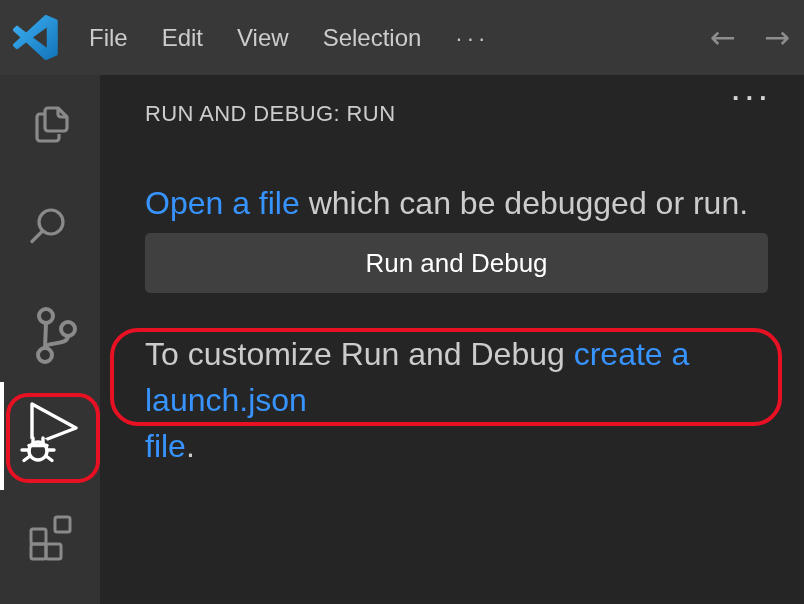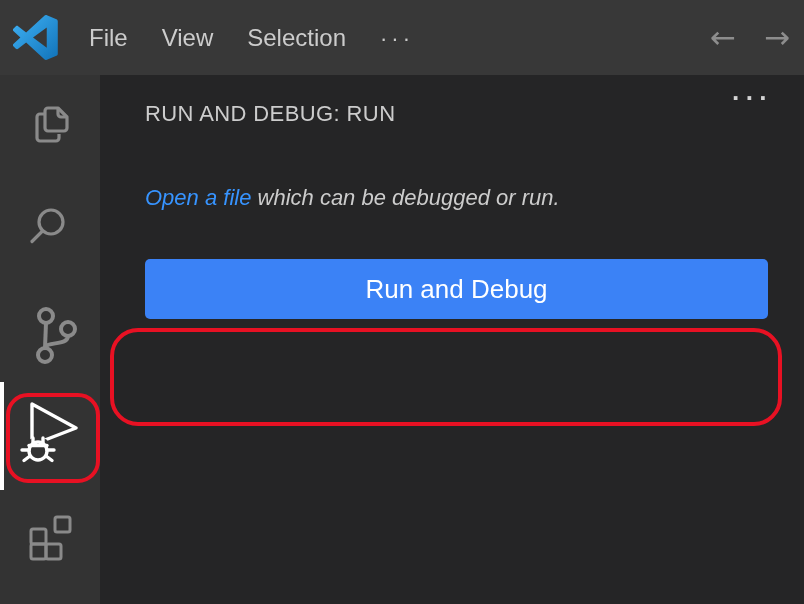--- a/index.html
+++ b/index.html
@@ -46,26 +46,26 @@
     position:absolute;left:100px;top:75px;width:704px;height:390px;background:#252526;
   }
   .panel-title{
     position:absolute;left:45px;top:26px;
     color:#cccccc;font-size:22px;letter-spacing:0.4px;white-space:nowrap;
   }
   .panel-more{
     position:absolute;left:632px;top:8px;
     color:#d4d4d4;font-size:26px;letter-spacing:5px;font-weight:bold;
   }
-  .txt{color:#cccccc;font-size:22px;font-style:italic;}
+  .txt{color:#cccccc;font-size:32px;}
   .lnk{color:#3794ff;cursor:pointer;text-decoration:none;}
   .intro-line{position:absolute;left:45px;top:110px;white-space:nowrap;}
   .run-btn{
-    position:absolute;left:45px;top:184px;width:623px;height:60px;
-    background:#3b82f6;border:none;border-radius:5px;
+    position:absolute;left:45px;top:158px;width:623px;height:60px;
+    background:#404040;border:none;border-radius:5px;
     color:#ffffff;font-size:26px;font-family:"Liberation Sans", sans-serif;
     display:flex;align-items:center;justify-content:center;cursor:pointer;
   }
   .customize{
     position:absolute;left:45px;top:256px;width:640px;line-height:46px;
   }
   .red-oval-customize{
     position:absolute;left:10px;top:253px;width:672px;height:98px;
     border:4px solid #e81123;border-radius:28px;box-sizing:border-box;
     pointer-events:none;
@@ -81,20 +81,21 @@
     <defs>
       <linearGradient id="lg" x1="0" y1="0" x2="1" y2="1">
         <stop offset="0" stop-color="#40b2f5"></stop>
         <stop offset="1" stop-color="#1173b9"></stop>
       </linearGradient>
     </defs>
     <path fill="url(#lg)" d="M96.5 9.5 L75.3 0.3 c-1.7-.7-3.6-.4-5 .9 L29.2 39 11.3 24.9 c-1.5-1.1-3.5-1-4.9.2 L.8 30.3 c-1.5 1.4-1.5 3.8 0 5.2 L16.4 50 .8 64.5 c-1.5 1.4-1.5 3.8 0 5.2 l5.6 5.2 c1.4 1.2 3.4 1.3 4.9.2 L29.2 61 70.3 98.8 c1.4 1.3 3.3 1.6 5 .9 l21.2-9.2 c1.9-.8 3-2.6 3-4.6 V14.1 c0-2-1.2-3.8-3-4.6 z M75 72.5 L44.5 50 75 27.5 z"></path>
   </svg>
   <div class="menu">
     <div class="menu-item">File</div>
+    <div class="menu-item">Edit</div>
     <div class="menu-item">View</div>
     <div class="menu-item">Selection</div>
     <div class="menu-item overflow">···</div>
   </div>
   <div class="nav-arrows">
     <span class="nav-arrow">←</span>
     <span class="nav-arrow">→</span>
   </div>
 </div>
 
@@ -165,14 +166,18 @@
   <div class="panel-title">RUN AND DEBUG: RUN</div>
   <div class="panel-more">···</div>
 
   <div class="intro-line txt">
     <span class="lnk">Open a file</span><span> which can be debugged or run.</span>
   </div>
 
   <button class="run-btn">Run and Debug</button>
 
   <div class="red-oval-customize"></div>
+  <div class="customize txt">
+    <span>To customize Run and Debug </span><span class="lnk">create a launch.json</span><br>
+    <span class="lnk">file</span><span>.</span>
+  </div>
 
 </div>
 
 </body></html>

